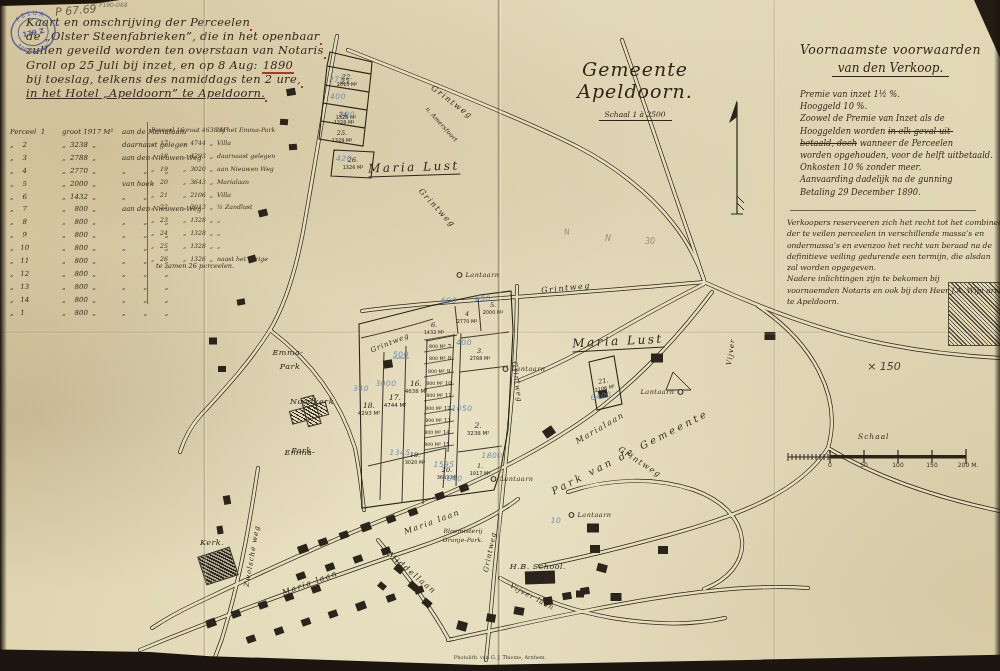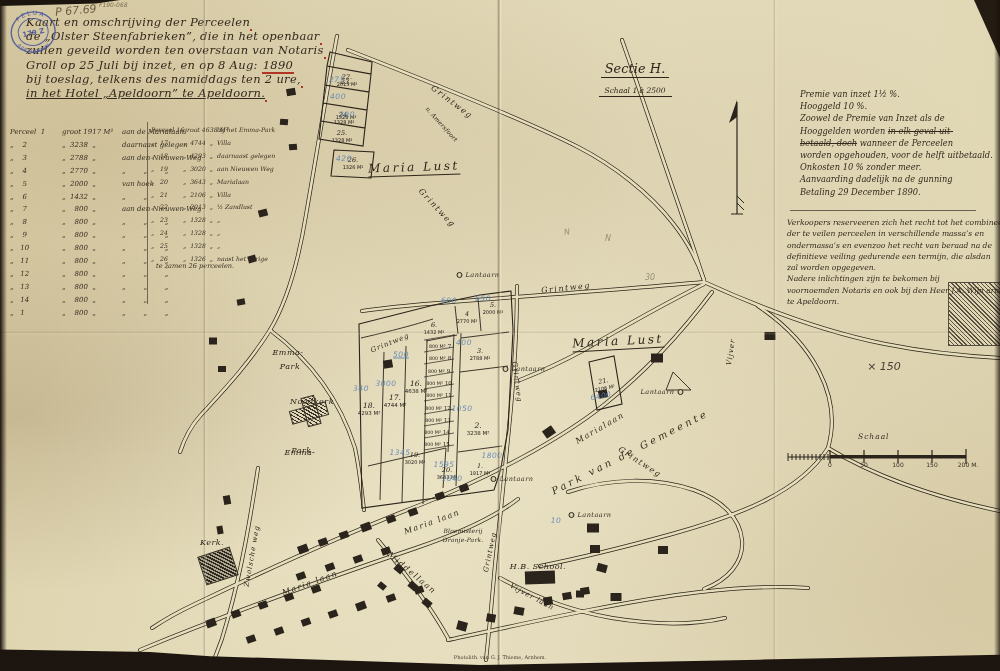--- a/index.html
+++ b/index.html
@@ -424,21 +424,21 @@
       <div class="bnote" style="left: 492px; top: 455px; transform: translate(-50%, -50%) rotate(0deg);">1800</div>
       <div class="bnote" style="left: 452px; top: 478px; transform: translate(-50%, -50%) rotate(0deg);">1640</div>
       <div class="bnote" style="left: 601px; top: 396px; transform: translate(-50%, -50%) rotate(-10deg);">6400</div>
       <div class="bnote" style="left: 556px; top: 520px; transform: translate(-50%, -50%) rotate(0deg);">10</div>
     </div>
 
   <div class="layer">
 
   <div class="pnote" style="left: 567px; top: 232px; transform: translate(-50%, -50%) rotate(-10deg);">N</div>
       <div class="pnote" style="left: 608px; top: 238px; transform: translate(-50%, -50%) rotate(0deg);">N</div>
-      <div class="pnote" style="left: 650px; top: 241px; transform: translate(-50%, -50%) rotate(0deg); margin-top: 36px;">30</div>
+      <div class="pnote" style="left: 650px; top: 241px; transform: translate(-50%, -50%) rotate(0deg);">30</div>
       <div class="pnote dark" style="left: 884px; top: 366px; transform: translate(-50%, -50%) rotate(0deg);">× 150</div>
     </div>
 
   <div class="layer">
 
       <div class="lantern" style="left: 478px; top: 275px; transform: translate(-50%, -50%) rotate(0deg);">
         <span class="lantern-dot"></span>
         <span class="lantern-label">Lantaarn</span>
       </div>
 
@@ -658,24 +658,28 @@
       <div class="trow">
         <span class="c-no">„   26</span>
         <span class="c-area">„  1326  „</span>
         <span class="c-note">naast het vorige</span>
       </div>
     </div>
   <div id="table-divider"></div>
   <div id="table-footer">te zamen 26 perceelen.</div>
 
   <div id="sectie">
-    <div><span class="sec2">Sectie H.</span></div>
+    <div class="sec1">Gemeente Apeldoorn.</div>
     <div><span class="sec3">Schaal 1 à 2500</span></div>
   </div>
 
+  <div id="cond-head">
+    <div class="ch1">Voornaamste voorwaarden</div>
+    <div><span class="ch2">van den Verkoop.</span></div>
+  </div>
   <div id="cond-lines">
 
       <div class="cline">
         <span>Premie van inzet 1½ %.</span><span class="struck"></span><span></span>
       </div>
 
       <div class="cline">
         <span>Hooggeld      10 %.</span><span class="struck"></span><span></span>
       </div>
 

